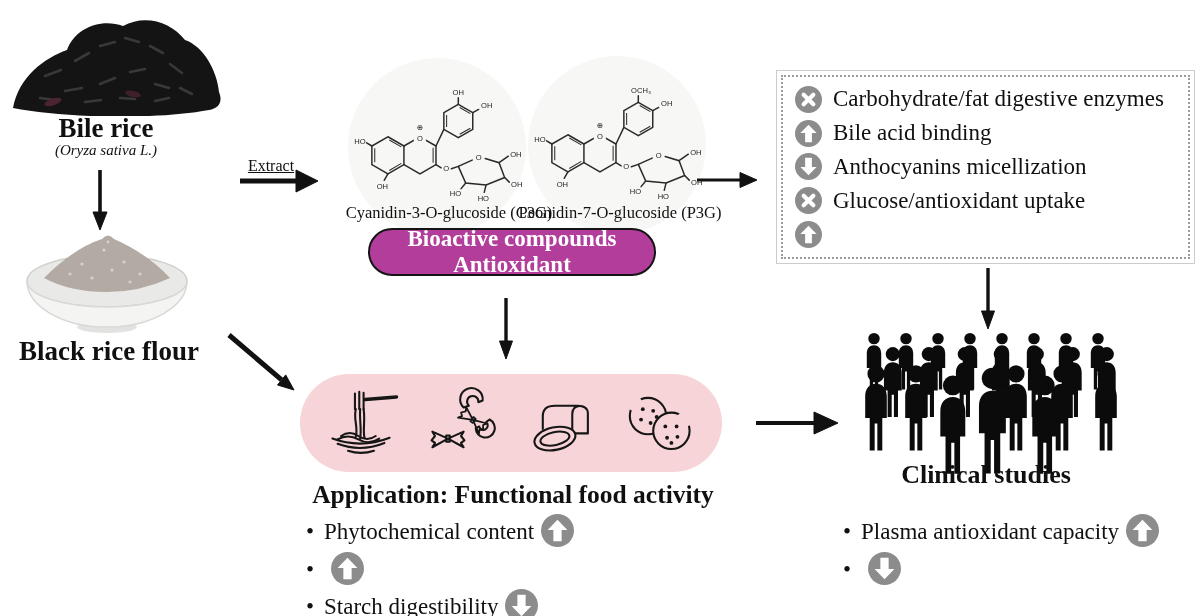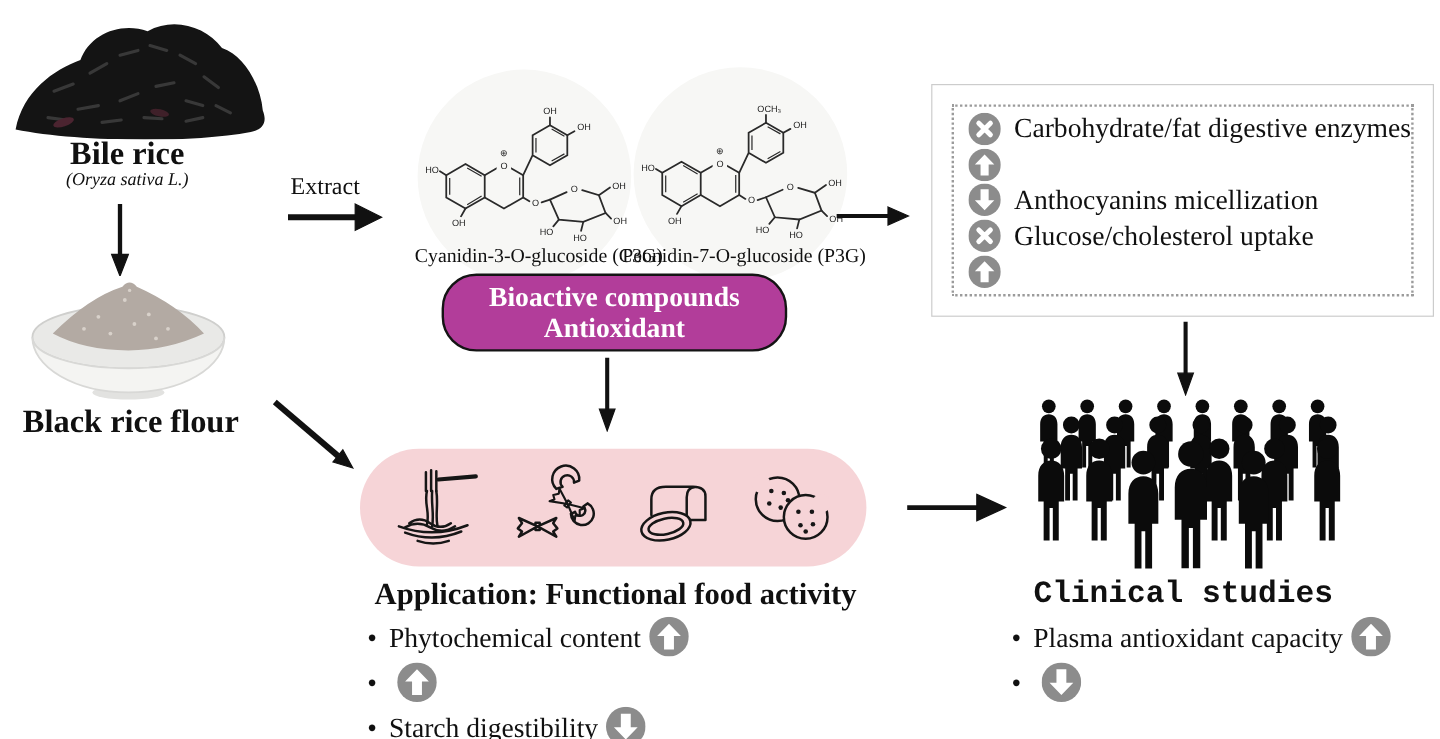--- a/index.html
+++ b/index.html
@@ -10,59 +10,59 @@
   .ctr{text-align:center;}
   .b{font-weight:700;}
   .it{font-style:italic;}
 
   
   .rice-title{left:0;top:114px;width:212px;font-size:27px;line-height:1.05;}
   .rice-latin{left:0;top:142px;width:212px;font-size:15px;}
   .flour-title{left:0;top:336px;width:218px;font-size:27px;}
 
   
-  .extract-label{left:233px;top:145px;width:76px;font-size:20px;}
+  .extract-label{left:233px;top:157px;width:76px;font-size:16px;text-decoration:underline;}
 
   
   .chem-circle{width:178px;height:178px;border-radius:50%;background:#f7f7f5;}
   .chem-circle svg{position:absolute;left:1px;top:22px;width:176px;height:132px;}
   .c3g-circle{left:348px;top:58px;}
   .p3g-circle{left:528px;top:56px;}
   .chem-caption{font-size:16.5px;width:264px;}
   .c3g-caption{left:317px;top:203px;}
   .p3g-caption{left:488px;top:203px;}
   .bond{stroke:#2a2a2a;stroke-width:1.6;fill:none;stroke-linecap:round;}
   .bond2{stroke:#2a2a2a;stroke-width:1.1;fill:none;}
   .atom{font-family:"Liberation Sans",sans-serif;font-size:8.2px;fill:#1c1c1c;}
   .atom-bg{fill:#f7f7f5;}
 
   
-  .banner{left:368px;top:228px;width:288px;height:65px;border:2.5px solid #141414;
+  .banner{left:368px;top:228px;width:288px;height:48px;border:2.5px solid #141414;
     border-radius:29px;display:flex;flex-direction:column;justify-content:center;
     align-items:center;color:#fff;font-weight:700;font-size:23px;line-height:1.12;}
 
   
   .fx-outer{left:776px;top:70px;width:419px;height:194px;border:1px solid #cccccc;
-    background:#fff;padding:16px;}
+    background:#fff;padding:4px;}
   .fx-inner{width:100%;height:100%;border:2px dotted #9b9b9b;display:flex;
     flex-direction:column;justify-content:space-evenly;padding:2px 8px 2px 12px;}
   .fx-row{display:flex;align-items:center;gap:11px;font-size:23px;white-space:nowrap;}
   .badge{display:inline-flex;flex:0 0 auto;}
   .badge svg{width:100%;height:100%;display:block;}
   .badge-sm{width:27px;height:27px;}
   .badge-lg{width:33px;height:33px;vertical-align:-8px;margin-left:7px;}
 
   
   .food-pill{left:300px;top:374px;width:422px;height:98px;border-radius:49px;
     display:flex;align-items:center;justify-content:center;gap:22px;}
   .food-pill svg{width:78px;height:78px;}
   .app-title{left:282px;top:480px;width:462px;font-size:25.5px;}
   .bullets{font-size:23px;line-height:1.42;}
   .app-bullets{left:306px;top:514px;width:430px;}
-  .clin-title{left:845px;top:480px;width:282px;font-size:26px;font-family:Liberation Mono, monospace;}
+  .clin-title{left:845px;top:460px;width:282px;font-size:26px;}
   .clin-bullets{left:843px;top:514px;width:344px;}
   .bullet{padding-left:21px;text-indent:-21px;margin-bottom:3px;}
   .bullet::before{content:"\2022";margin-right:10px;}
   .fi{stroke:#161616;stroke-width:2.4;fill:none;stroke-linecap:round;stroke-linejoin:round;}
 
   .arrow-line{stroke:#111;fill:#111;}
   .crowd{fill:#0b0b0b;}
   .hiddensvg{position:absolute;width:0;height:0;overflow:hidden;}
 </style>
 </head>
@@ -206,38 +206,39 @@
           </span>
         <span>Carbohydrate/fat digestive enzymes</span>
       </div>
       <div class="fx-row">
         <span class="badge badge-sm">
             <svg viewBox="0 0 24 24">
               <circle cx="12" cy="12" r="12" fill="#8c8c8c"></circle>
               <path d="M12 4.2 L19.2 11.6 H15 V19.8 H9 V11.6 H4.8 Z" fill="#fff"></path>
             </svg>
           </span>
+        <span>Bile acid binding</span>
       </div>
       <div class="fx-row">
         <span class="badge badge-sm">
             <svg viewBox="0 0 24 24">
               <circle cx="12" cy="12" r="12" fill="#8c8c8c"></circle>
               <path d="M12 19.8 L4.8 12.4 H9 V4.2 H15 V12.4 H19.2 Z" fill="#fff"></path>
             </svg>
           </span>
         <span>Anthocyanins micellization</span>
       </div>
       <div class="fx-row">
         <span class="badge badge-sm">
             <svg viewBox="0 0 24 24">
               <circle cx="12" cy="12" r="12" fill="#8c8c8c"></circle>
               <path d="M7.7 7.7 L16.3 16.3 M16.3 7.7 L7.7 16.3" stroke="#fff" stroke-width="3.7" stroke-linecap="round" fill="none"></path>
             </svg>
           </span>
-        <span>Glucose/cholesterol uptake</span>
+        <span>Glucose/antioxidant uptake</span>
       </div>
       <div class="fx-row">
         <span class="badge badge-sm">
             <svg viewBox="0 0 24 24">
               <circle cx="12" cy="12" r="12" fill="#8c8c8c"></circle>
               <path d="M12 4.2 L19.2 11.6 H15 V19.8 H9 V11.6 H4.8 Z" fill="#fff"></path>
             </svg>
           </span>
       </div>
     </div>

